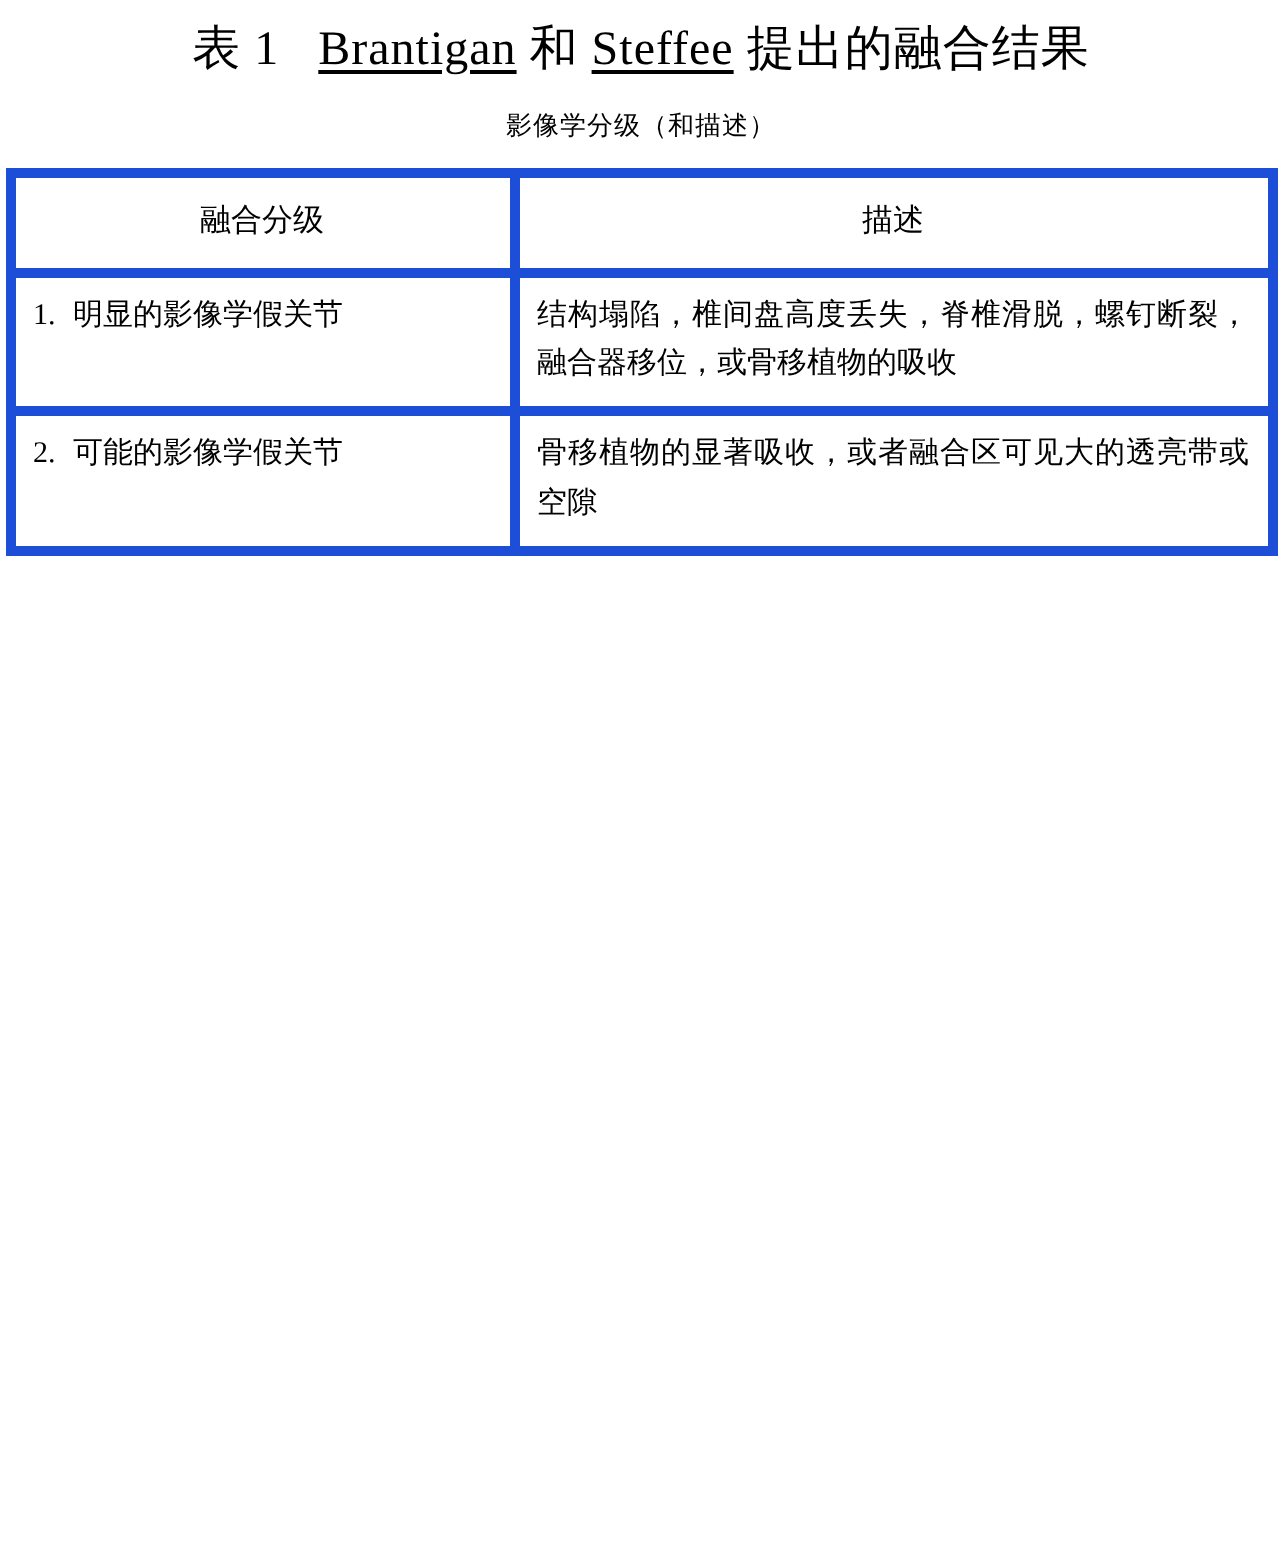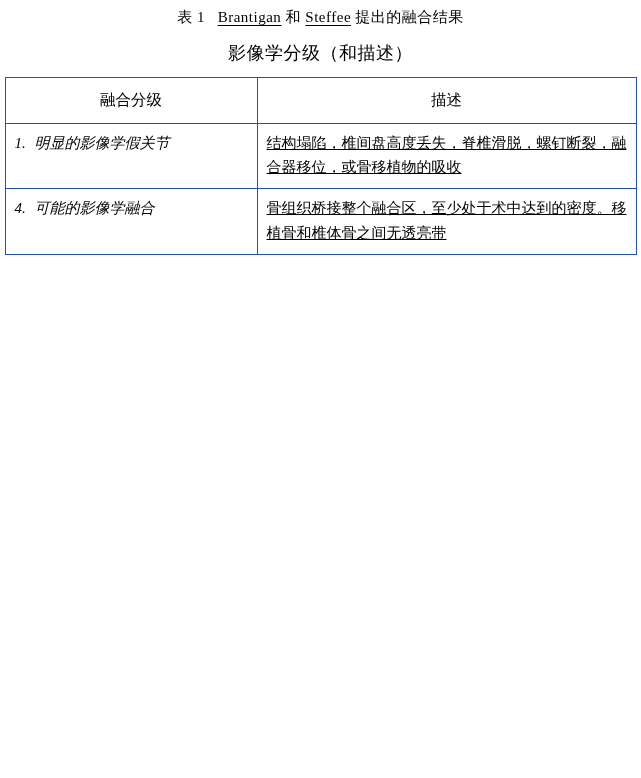--- a/index.html
+++ b/index.html
@@ -15,70 +15,68 @@
     overflow: hidden;
   }
   .page {
     position: relative;
     width: 641px;
     height: 778px;
     box-sizing: border-box;
   }
   .title-line1 {
     text-align: center;
-    font-size: 15px;
+    font-size: 24px;
     letter-spacing: 0.5px;
     margin-top: 8px;
     white-space: nowrap;
   }
   .title-line1 .underline {
     text-decoration: underline;
     text-underline-offset: 3px;
   }
   .title-line2 {
     text-align: center;
-    font-size: 18px;
+    font-size: 13px;
     letter-spacing: 0.5px;
     margin-top: 14px;
     margin-bottom: 12px;
   }
   table.fusion {
     border-collapse: collapse;
     width: 631px;
     margin: 0 auto;
     table-layout: fixed;
   }
   table.fusion td, table.fusion th {
-    border: 1px solid #1d4ed8;
+    border: 5px solid #1d4ed8;
     vertical-align: top;
     padding: 7px 9px 8px 9px;
     font-size: 15px;
     line-height: 1.65;
     font-weight: normal;
   }
   table.fusion thead td {
     text-align: center;
     padding-top: 9px;
     padding-bottom: 10px;
     font-size: 15.5px;
   }
   col.c1 { width: 252px; }
   col.c2 { width: 379px; }
   .grade-cell {
     white-space: nowrap;
-    font-style: italic;
   }
   .grade-num {
     display: inline-block;
     width: 20px;
   }
   .desc-cell {
     text-align: justify;
     text-justify: inter-ideograph;
-    text-decoration: underline;
   }
 </style>
 </head>
 <body>
 
 <div class="page">
 
   <div class="title-line1">
     <span>表 1</span>
     &nbsp;&nbsp;<span class="underline">Brantigan</span>
@@ -102,20 +100,20 @@
     </thead>
     <tbody>
       <tr>
         <td class="grade-cell">
           <span class="grade-num">1.</span><span>明显的影像学假关节</span>
         </td>
         <td class="desc-cell">结构塌陷，椎间盘高度丢失，脊椎滑脱，螺钉断裂，融合器移位，或骨移植物的吸收</td>
       </tr>
       <tr>
         <td class="grade-cell">
-          <span class="grade-num">4.</span><span>可能的影像学融合</span>
+          <span class="grade-num">2.</span><span>可能的影像学假关节</span>
         </td>
-        <td class="desc-cell">骨组织桥接整个融合区，至少处于术中达到的密度。移植骨和椎体骨之间无透亮带</td>
+        <td class="desc-cell">骨移植物的显著吸收，或者融合区可见大的透亮带或空隙</td>
       </tr>
     </tbody>
   </table>
 
 </div>
 
 </body></html>

